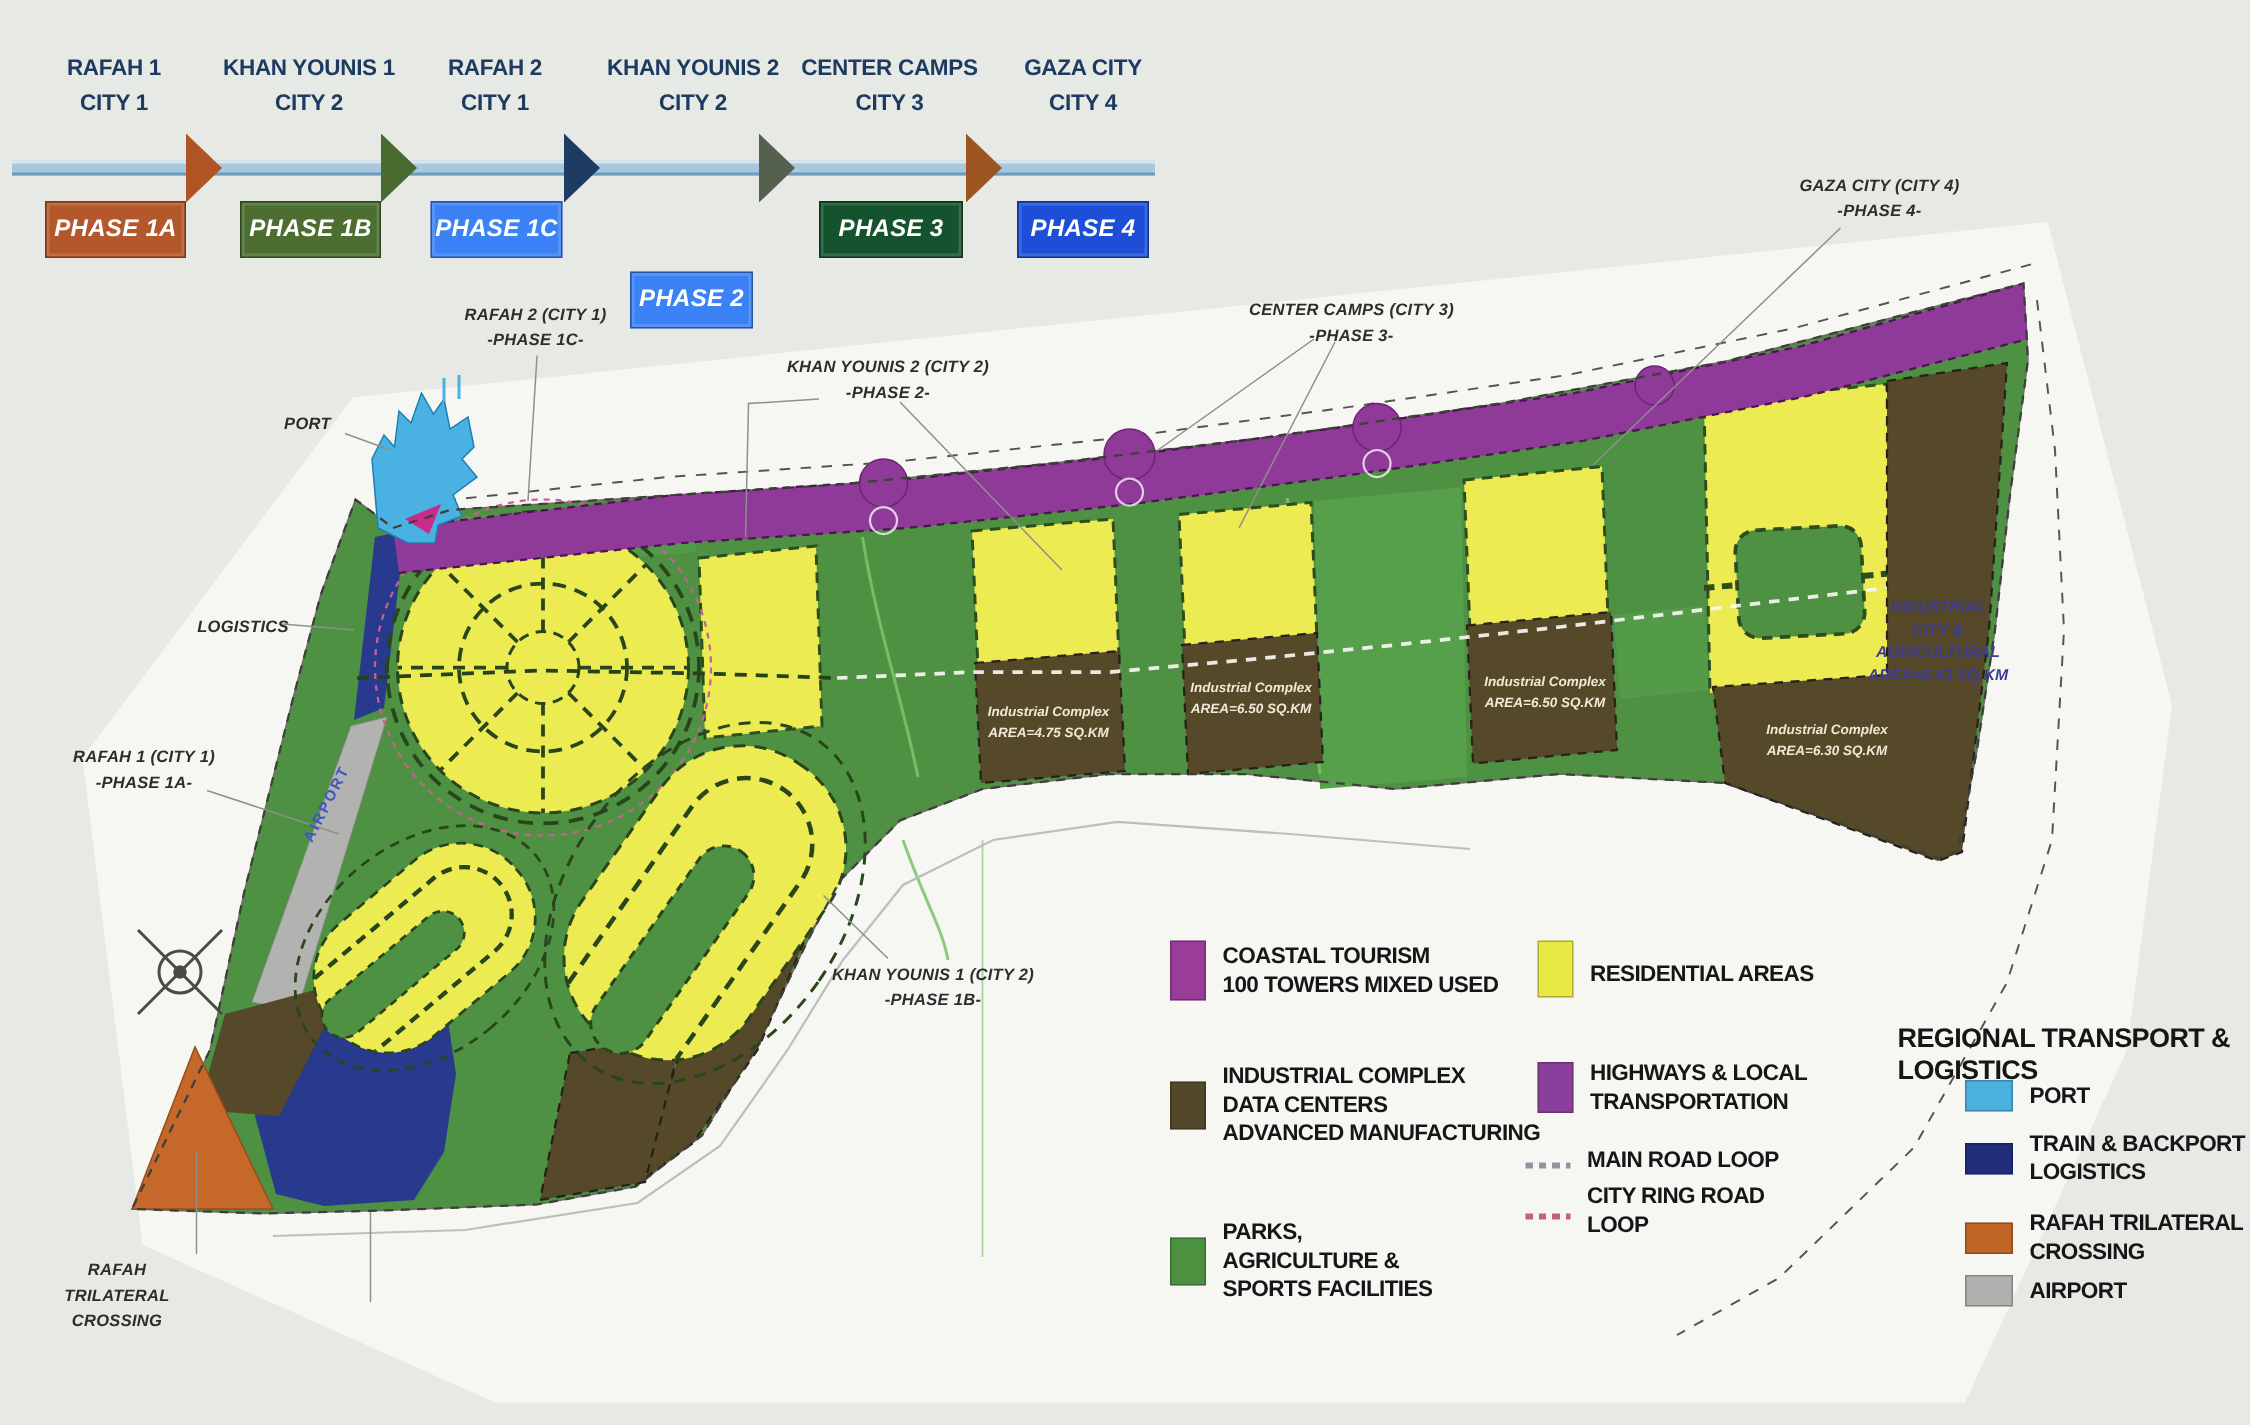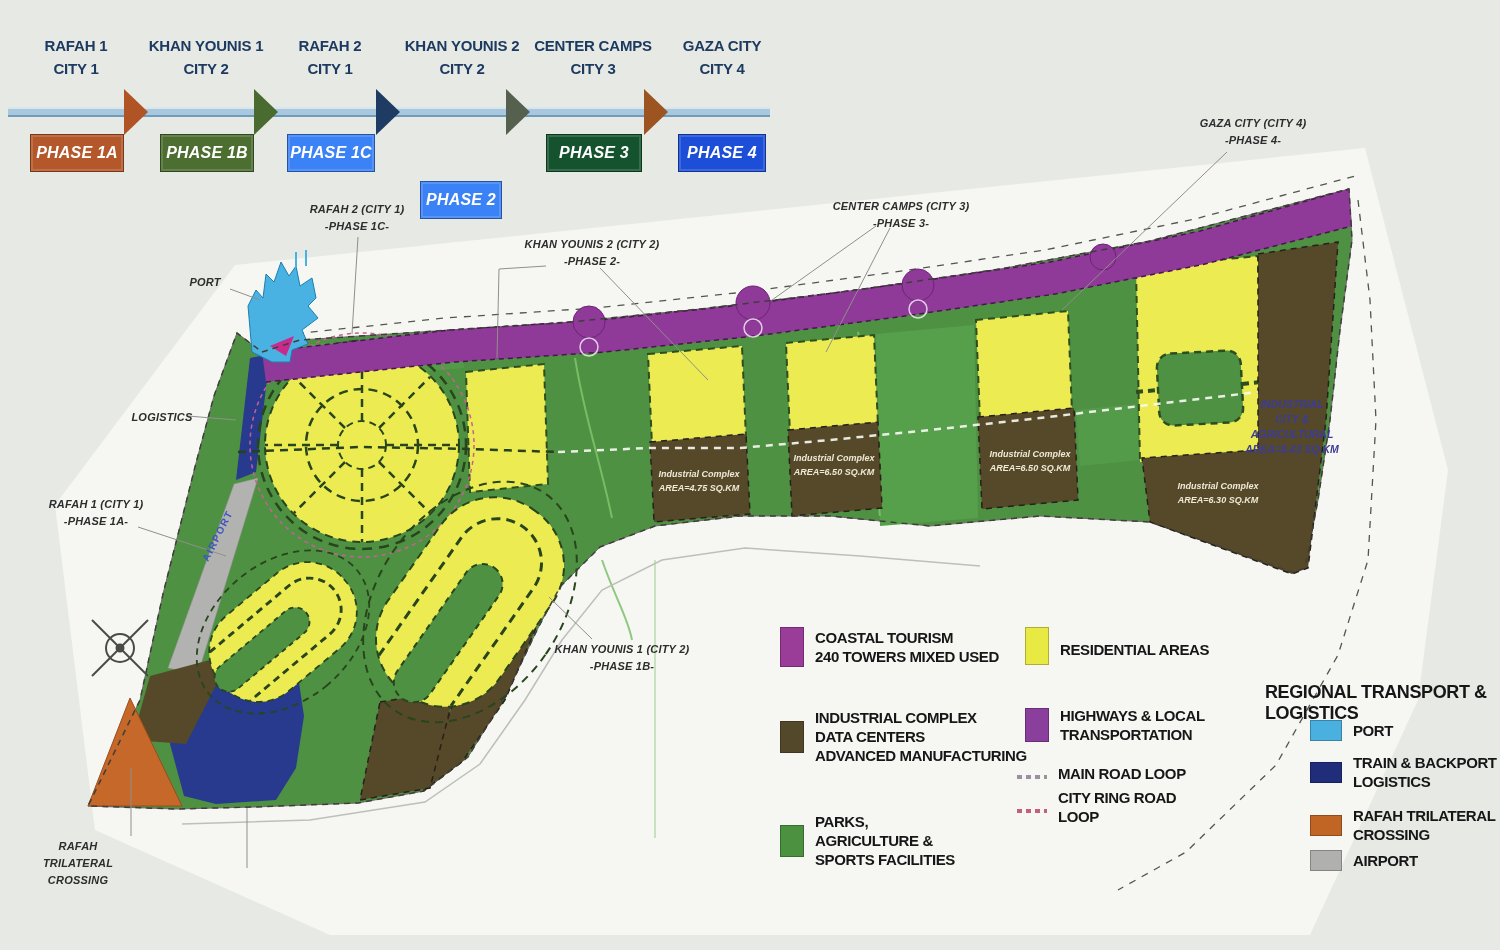--- a/index.html
+++ b/index.html
@@ -251,21 +251,21 @@
   <div class="phase-box" style="left: 420px; top: 141px; width: 80px; background-color: #3b82f6; margin-top: 40px;">PHASE 2</div>
   <div class="phase-box" style="left: 546px; top: 134px; width: 94px; background-color: #14532d;">PHASE 3</div>
   <div class="phase-box" style="left: 678px; top: 134px; width: 86px; background-color: #1d4ed8;">PHASE 4</div>
 </div>
 
 <div>
   <div class="lg-row" style="left:735px;top:627px">
     <div class="lg-swatch" style="width: 22px; height: 38px; background-color: rgb(153, 61, 153);"></div>
     <div>
           <div class="lg-text">COASTAL TOURISM</div>
-         <div class="lg-text">240 TOWERS MIXED USED</div>
+         <div class="lg-text">100 TOWERS MIXED USED</div>
         </div>
   </div>
   <div class="lg-row" style="left:980px;top:627px">
     <div class="lg-swatch" style="width: 22px; height: 36px; background-color: rgb(233, 233, 67);"></div>
     <div class="lg-text" style="margin-top:6px">RESIDENTIAL AREAS</div>
   </div>
   <div class="lg-row" style="left:735px;top:708px">
     <div class="lg-swatch" style="width: 22px; height: 30px; background-color: rgb(83, 72, 42);"></div>
     <div>
           <div class="lg-text">INDUSTRIAL COMPLEX</div>

